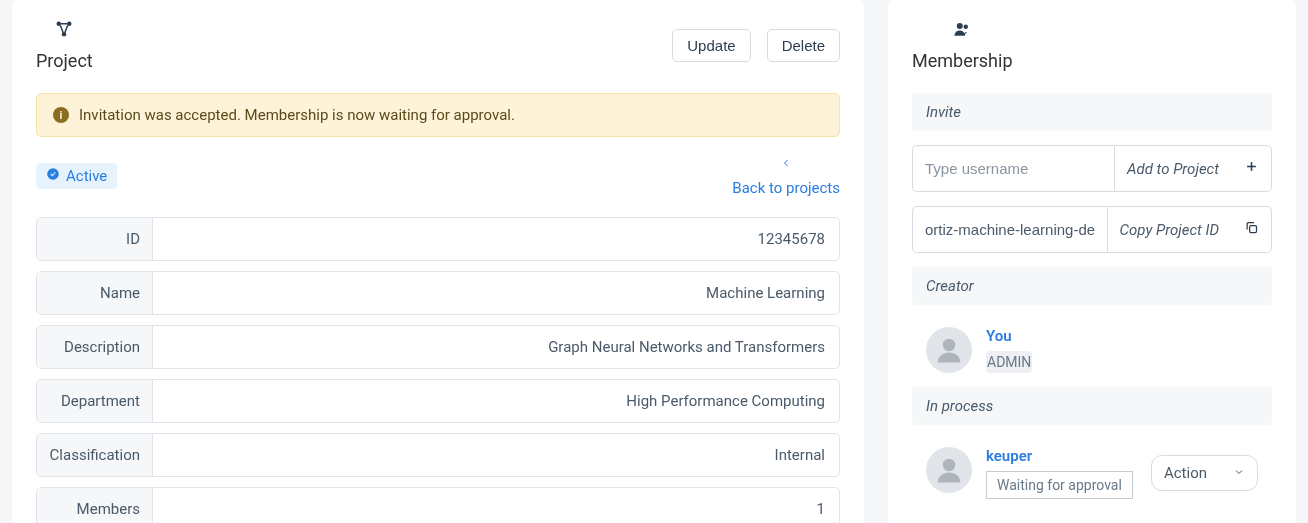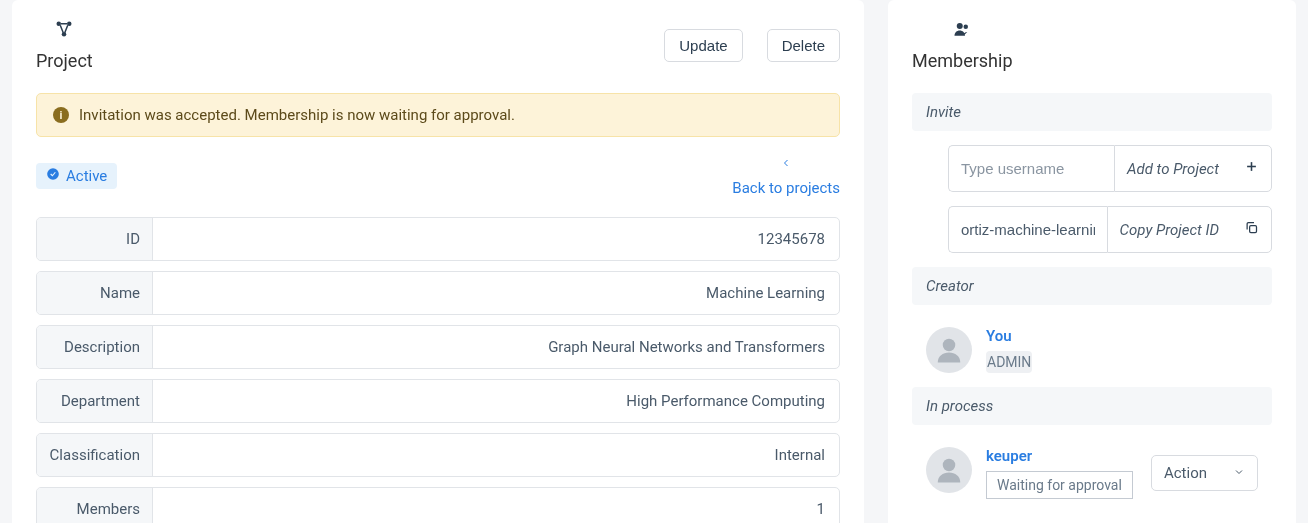--- a/index.html
+++ b/index.html
@@ -37,21 +37,21 @@
     .panel-title {
       display: flex;
       align-items: center;
       gap: 8px;
       font-size: 18px;
       color: #333;
       font-weight: 400;
       flex-direction: column;
     }
     .panel-title svg { width: 18px; height: 18px; fill: #2c3e50; }
-    .btn-group { display: flex; gap: 24px; }
+    .btn-group { display: flex; gap: 16px; }
     .btn {
       background: #fff;
       border: 1px solid #d8dbe0;
       border-radius: 5px;
       padding: 7px 14px;
       font-size: 15px;
       color: #2c3e50;
       cursor: pointer;
     }
     .alert {
@@ -146,21 +146,20 @@
     }
     .input-group input {
       flex: 1;
       border: 1px solid #d8dbe0;
       border-right: none;
       border-radius: 5px 0 0 5px;
       padding: 10px 12px;
       font-size: 15px;
       color: #4a5a6a;
       min-width: 0;
-      margin-left: 36px;
     }
     .input-group input::placeholder { color: #8a95a1; }
     .input-group-append {
       display: flex;
       align-items: center;
       border: 1px solid #d8dbe0;
       border-radius: 0 5px 5px 0;
       padding: 13px 12px;
       gap: 25px;
       color: #4a5a6a;
@@ -208,21 +207,21 @@
     .status-outline {
       border: 1px solid #c4cad2;
       color: #6a7a8a;
       border-radius: 0;
       padding: 5px 10px;
       font-size: 14px;
       display: inline-block;
     }
     .action-select {
       border: 1px solid #d8dbe0;
-      border-radius: 5px;
+      border-radius: 11px;
       padding: 8px 12px;
       display: inline-flex;
       align-items: center;
       gap: 26px;
       cursor: pointer;
       color: #4a5a6a;
       font-size: 15px;
     }
     .action-select svg { width: 12px; height: 12px; stroke: #4a5a6a; fill: none; stroke-width: 2; }
   </style>

